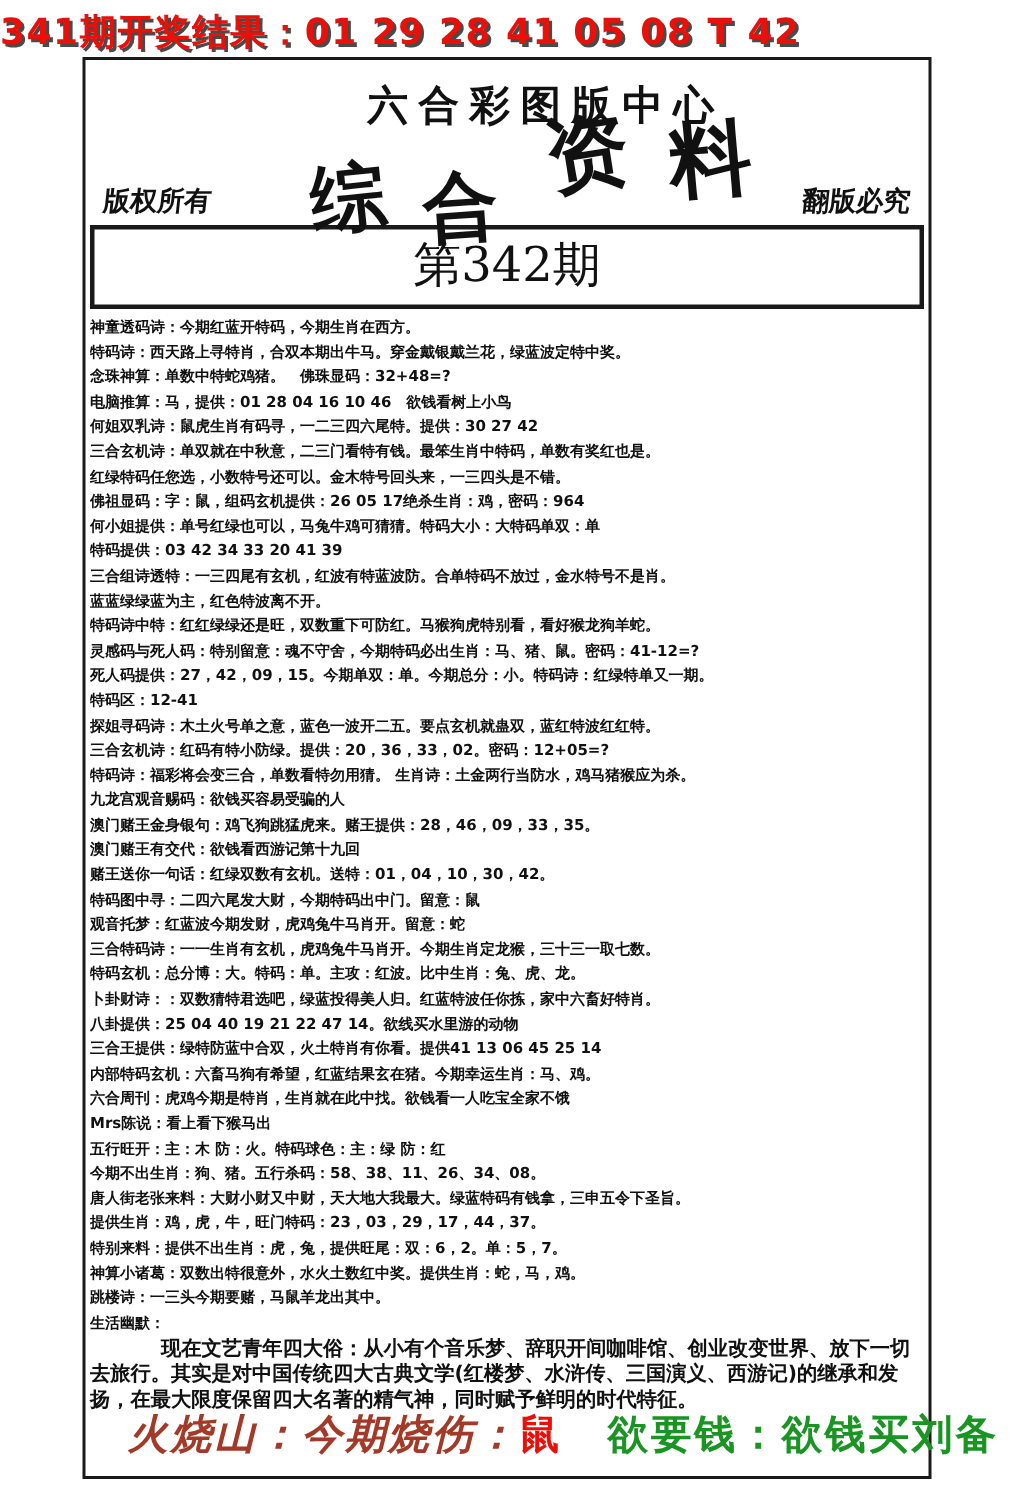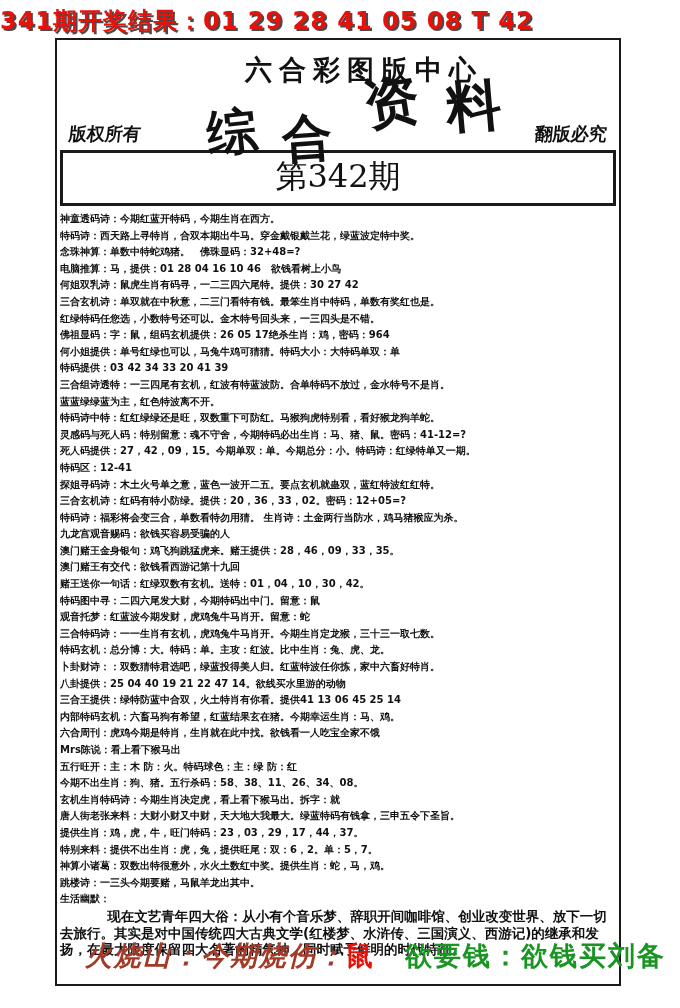--- a/index.html
+++ b/index.html
@@ -146,21 +146,20 @@
       <div class="line">三合特码诗：一一生肖有玄机，虎鸡兔牛马肖开。今期生肖定龙猴，三十三一取七数。</div>
       <div class="line">特码玄机：总分博：大。特码：单。主攻：红波。比中生肖：兔、虎、龙。</div>
       <div class="line">卜卦财诗：：双数猜特君选吧，绿蓝投得美人归。红蓝特波任你拣，家中六畜好特肖。</div>
       <div class="line">八卦提供：25 04 40 19 21 22 47 14。欲线买水里游的动物</div>
       <div class="line">三合王提供：绿特防蓝中合双，火土特肖有你看。提供41 13 06 45 25 14</div>
       <div class="line">内部特码玄机：六畜马狗有希望，红蓝结果玄在猪。今期幸运生肖：马、鸡。</div>
       <div class="line">六合周刊：虎鸡今期是特肖，生肖就在此中找。欲钱看一人吃宝全家不饿</div>
       <div class="line">Mrs陈说：看上看下猴马出</div>
       <div class="line">五行旺开：主：木 防：火。特码球色：主：绿 防：红</div>
       <div class="line">今期不出生肖：狗、猪。五行杀码：58、38、11、26、34、08。</div>
-      <div class="line">玄机生肖特码诗：今期生肖决定虎，看上看下猴马出。拆字：就</div>
       <div class="line">唐人街老张来料：大财小财又中财，天大地大我最大。绿蓝特码有钱拿，三申五令下圣旨。</div>
       <div class="line">提供生肖：鸡，虎，牛，旺门特码：23，03，29，17，44，37。</div>
       <div class="line">特别来料：提供不出生肖：虎，兔，提供旺尾：双：6，2。单：5，7。</div>
       <div class="line">神算小诸葛：双数出特很意外，水火土数红中奖。提供生肖：蛇，马，鸡。</div>
       <div class="line">跳楼诗：一三头今期要赌，马鼠羊龙出其中。</div>
       <div class="line">生活幽默：</div>
     </div>
 
   <div class="humor">现在文艺青年四大俗：从小有个音乐梦、辞职开间咖啡馆、创业改变世界、放下一切去旅行。其实是对中国传统四大古典文学(红楼梦、水浒传、三国演义、西游记)的继承和发扬，在最大限度保留四大名著的精气神，同时赋予鲜明的时代特征。</div>
 

